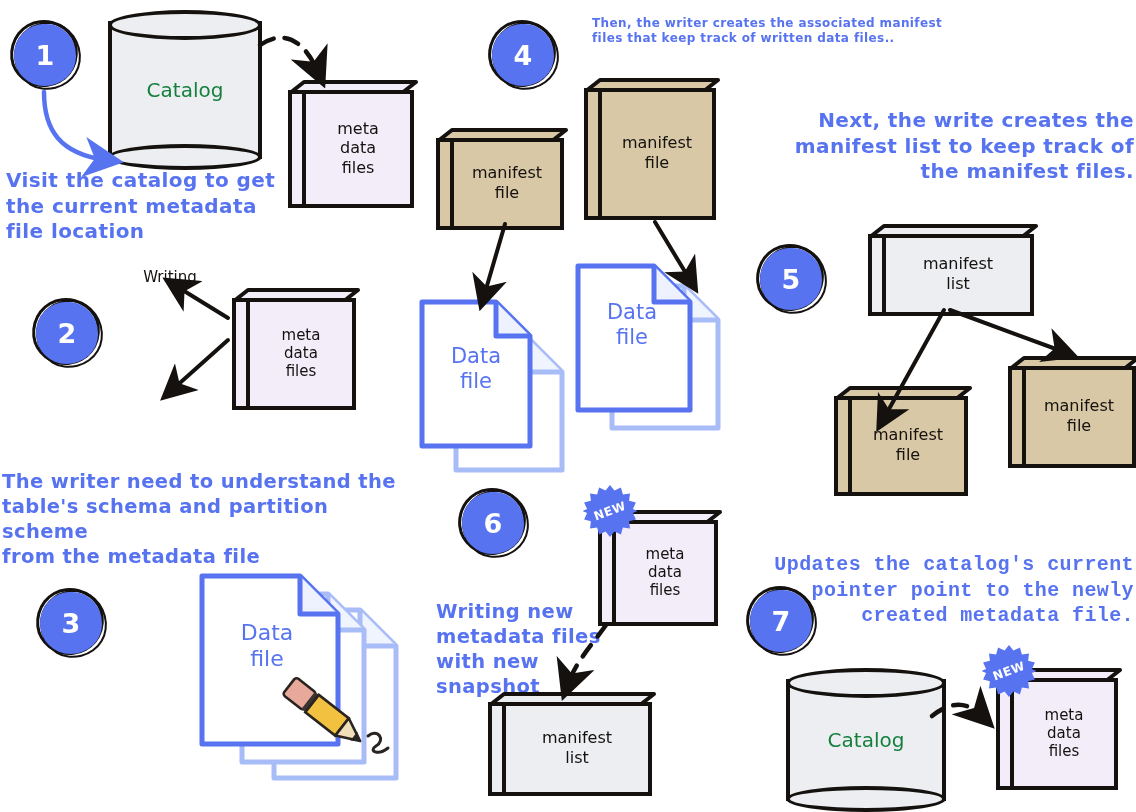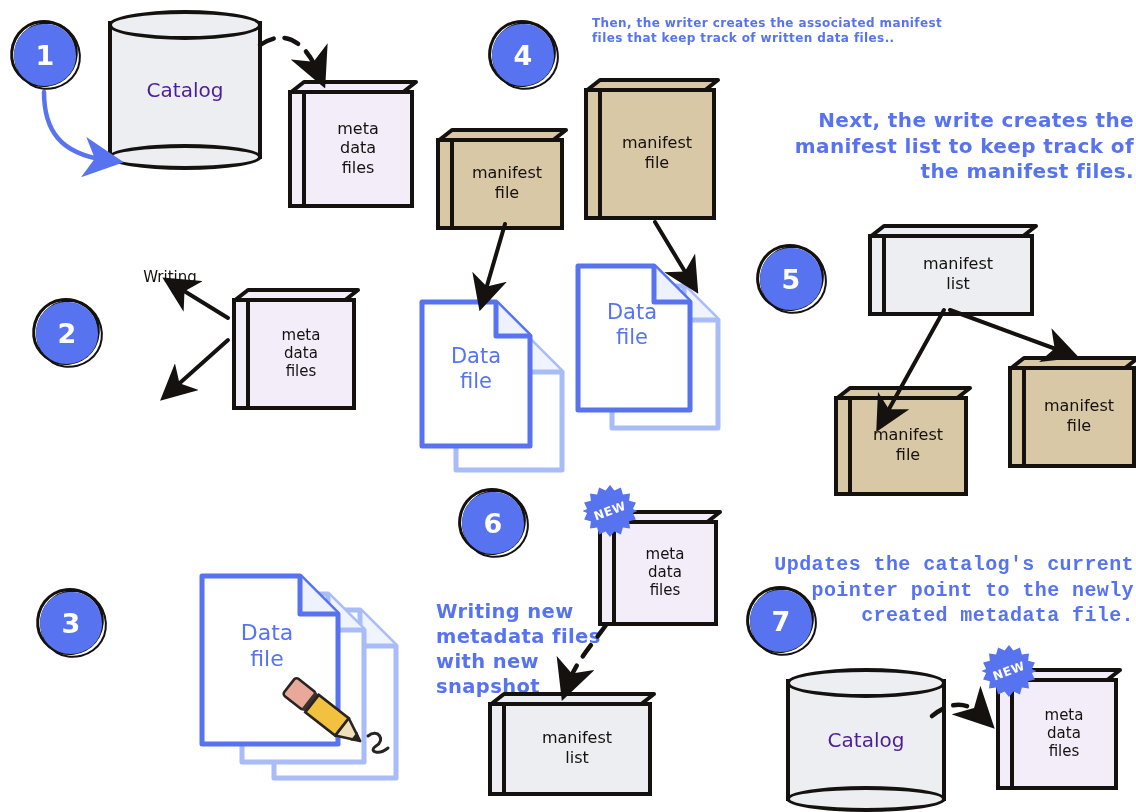--- a/index.html
+++ b/index.html
@@ -74,21 +74,21 @@
   .cyl .bot {
     position:absolute; left:0; right:0; bottom:0; height:26px;
     background:#eceef2;
     border:4px solid #14110f;
     border-radius:50%;
   }
   .cyl .lbl {
     position:absolute; left:0; right:0; top:50%;
     transform:translateY(-50%);
     text-align:center;
-    color:#4c1d95;
+    color:#15803d;
     font-size:20px;
     z-index:3;
   }
 
   
   .box { position:absolute; z-index:3; }
   .box .face {
     position:absolute; left:14px; top:10px; right:0; bottom:0;
     border:4px solid #14110f;
   }
@@ -178,20 +178,23 @@
       <path d="M932,716 C952,700 968,702 982,716" fill="none" stroke="#14110f" stroke-width="4.5" stroke-linecap="round" stroke-dasharray="14 10" marker-end="url(#ah-black)"></path>
     </svg>
   </div>
 
   <div class="step" style="left:14px; top:24px;">
     <span class="ring"></span>
     <span class="ring2"></span>
     <span class="disc"></span>
     <span class="num">1</span>
   </div>
+  <div class="note" style="left:6px; top:168px; width:270px; font-size:20px;">Visit the catalog to get
+the current metadata
+file location</div>
 
   <div class="cyl" style="left:108px; top:10px; width:154px; height:160px;">
     <span class="body"></span>
     <span class="bot"></span>
     <span class="top"></span>
     <span class="lbl">Catalog</span>
   </div>
 
   <div class="box lav" style="left:288px; top:80px; width:126px; height:128px;">
     <svg class="cap" width="130" height="20">
@@ -217,20 +220,23 @@
     <svg class="cap" width="128" height="20">
       <path d="M2,13 L16,2 L126,2 L112,13 Z" fill="#f3edfa" stroke="#14110f" stroke-width="4" stroke-linejoin="round"></path>
     </svg>
     <span class="spine"></span>
     <span class="face"></span>
     <span class="lbl" style="font-size:15px; white-space:pre-line;">meta
 data
 files</span>
   </div>
 
+  <div class="note" style="left:2px; top:470px; width:400px; font-size:19.5px;">The writer need to understand the
+table's schema and partition scheme
+from the metadata file</div>
 
   <div class="step" style="left:40px; top:592px;">
     <span class="ring"></span>
     <span class="ring2"></span>
     <span class="disc"></span>
     <span class="num">3</span>
   </div>
 
   <div class="docs" style="left:196px; top:572px; width:220px; height:235px;">
     <svg width="230" height="240">

